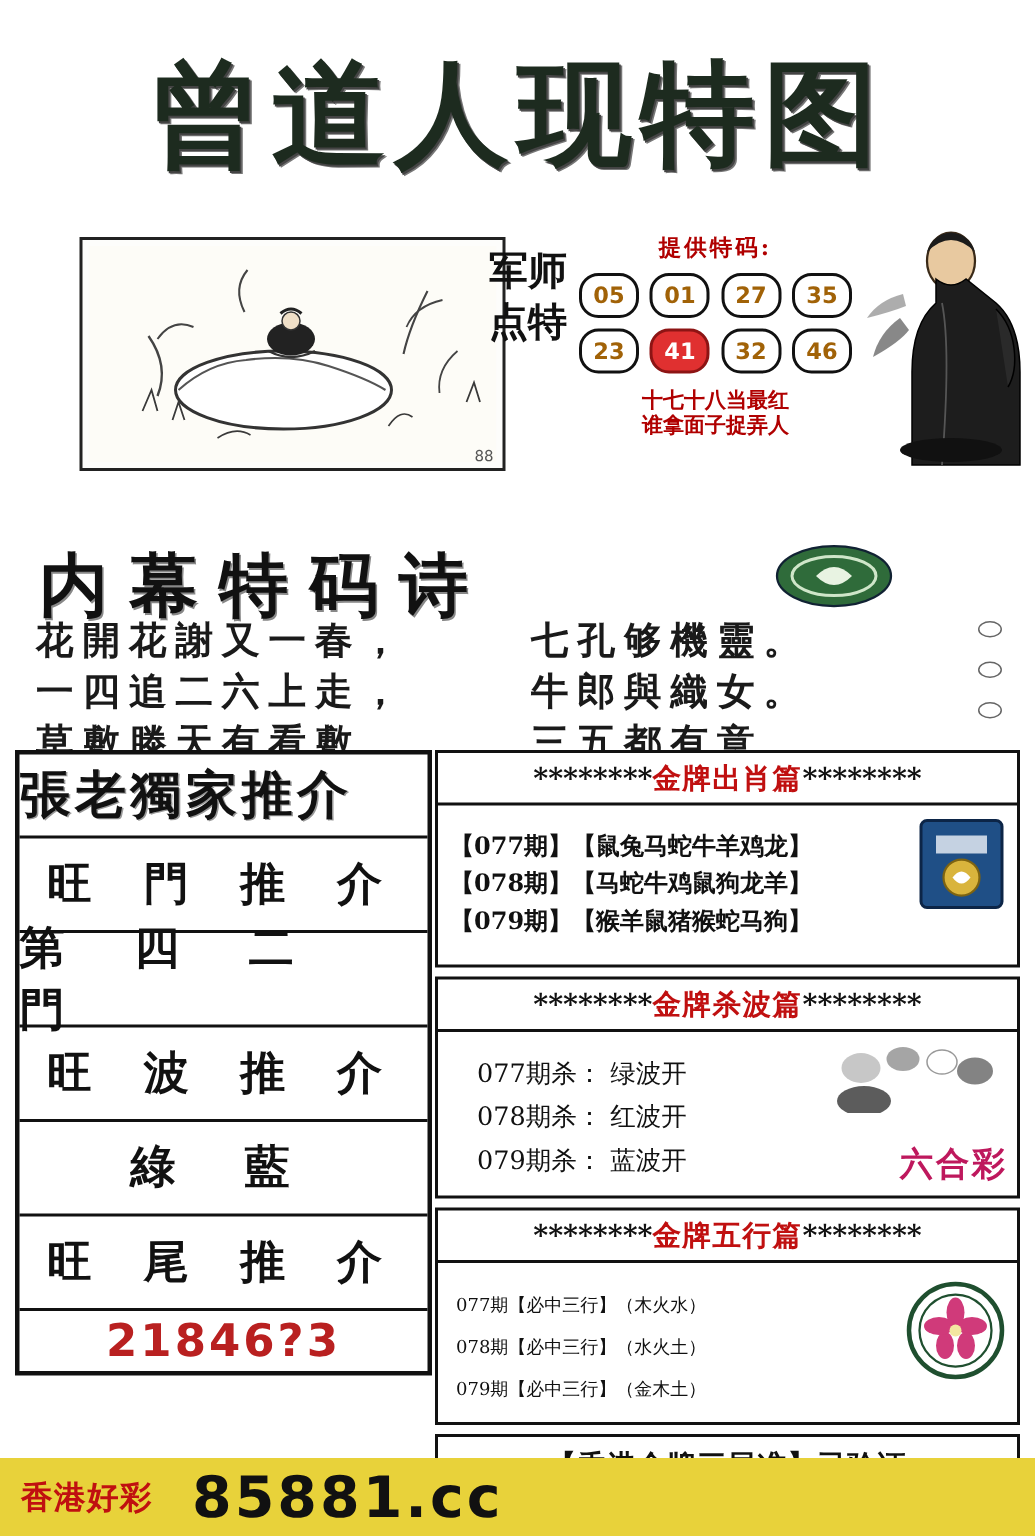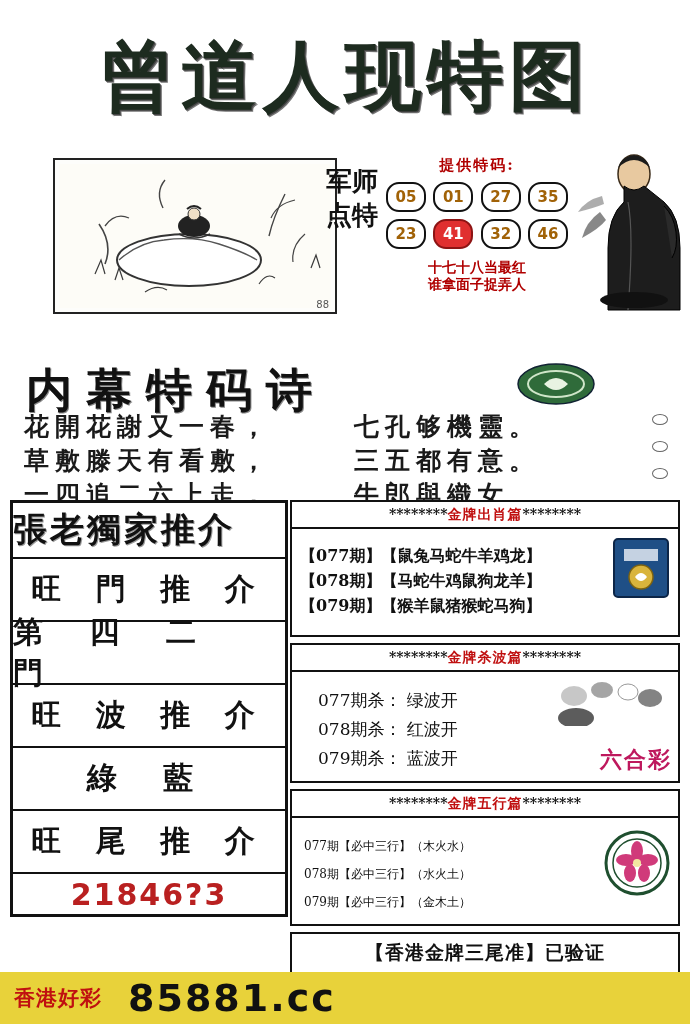--- a/index.html
+++ b/index.html
@@ -56,21 +56,21 @@
   .lc-cell:last-child{border-bottom:none;}
   .lc-cell span{font-family:"DejaVu Serif","Liberation Serif",serif;font-weight:bold;font-size:30px;letter-spacing:12px;color:#111;}
   .lc-cell.answer span{letter-spacing:18px;}
   .lc-foot{height:40px;display:flex;align-items:center;justify-content:center;}
   .lc-foot span{font-size:30px;font-weight:bold;color:#b92020;letter-spacing:2px;font-family:"DejaVu Sans","Liberation Sans",sans-serif;}
 
   
   .right-col{position:absolute;left:290px;top:500px;width:390px;}
   .rc-block{border:2px solid #111;margin-bottom:6px;background:#fff;}
   .rc-title{text-align:center;font-family:"DejaVu Serif","Liberation Serif",serif;font-weight:bold;
-    font-size:14px;color:#111;padding:4px 0 3px;letter-spacing:1px;}
+    font-size:19px;color:#111;padding:4px 0 3px;letter-spacing:1px;}
   .rc-title .stars{color:#111;letter-spacing:0px;}
   .rc-title .red{color:#c01010;}
   .rc-body{border-top:2px solid #111;padding:14px 8px 8px;position:relative;min-height:84px;}
   .rc-line{font-family:"DejaVu Serif","Liberation Serif",serif;font-size:16px;font-weight:bold;color:#111;line-height:25px;}
   .kill-line{font-family:"DejaVu Serif","Liberation Serif",serif;font-size:17px;color:#111;line-height:29px;padding-left:18px;}
   .five-line{font-family:"DejaVu Serif","Liberation Serif",serif;font-size:12px;color:#111;line-height:28px;padding-left:4px;}
 
   .emblem-sq{position:absolute;right:6px;top:6px;width:62px;height:66px;}
   .emblem-circ{position:absolute;right:6px;top:10px;width:70px;height:70px;}
   .liuhe{position:absolute;right:6px;bottom:6px;font-family:Liberation Mono, monospace;
@@ -166,26 +166,26 @@
     <ellipse cx="40" cy="22" rx="28" ry="13" fill="none" stroke="#cfe6c9" stroke-width="2"></ellipse>
     <path d="M28 22 q12 -12 24 0 q-12 12 -24 0z" fill="#e8f3e2"></path>
   </svg>
 
   <div class="poem-lines">
     <div class="pl">
       <span class="seg1">花開花謝又一春，</span>
       <span>七孔够機靈。</span>
     </div>
     <div class="pl">
+      <span class="seg1">一四追二六上走，</span>
+      <span>牛郎與織女。</span>
+    </div>
+    <div class="pl">
       <span class="seg1">草敷滕天有看敷，</span>
       <span>三五都有意。</span>
-    </div>
-    <div class="pl">
-      <span class="seg1">一四追二六上走，</span>
-      <span>牛郎與織女。</span>
     </div>
     <div class="pl">
       <span class="seg1">小草發春有五来，</span>
       <span>二上有九追</span>
     </div>
   </div>
   <div class="poem-dots">
     <div></div>
     <div></div>
     <div></div>

